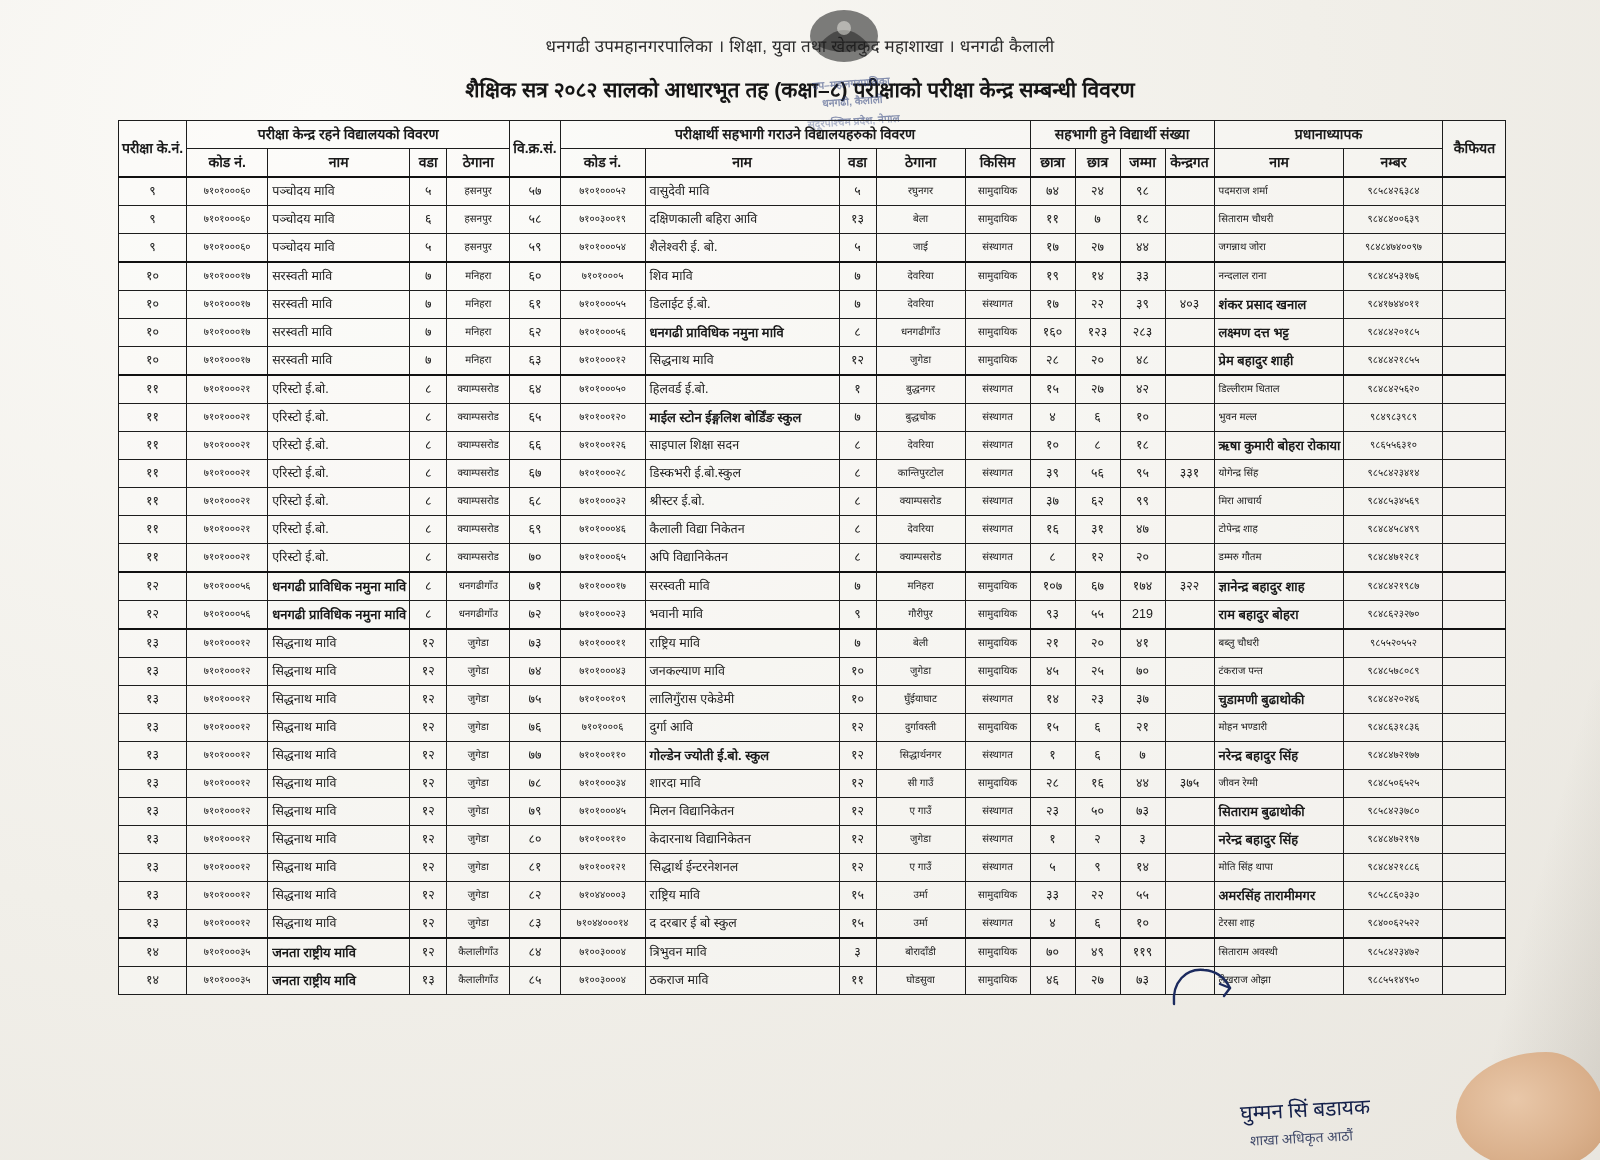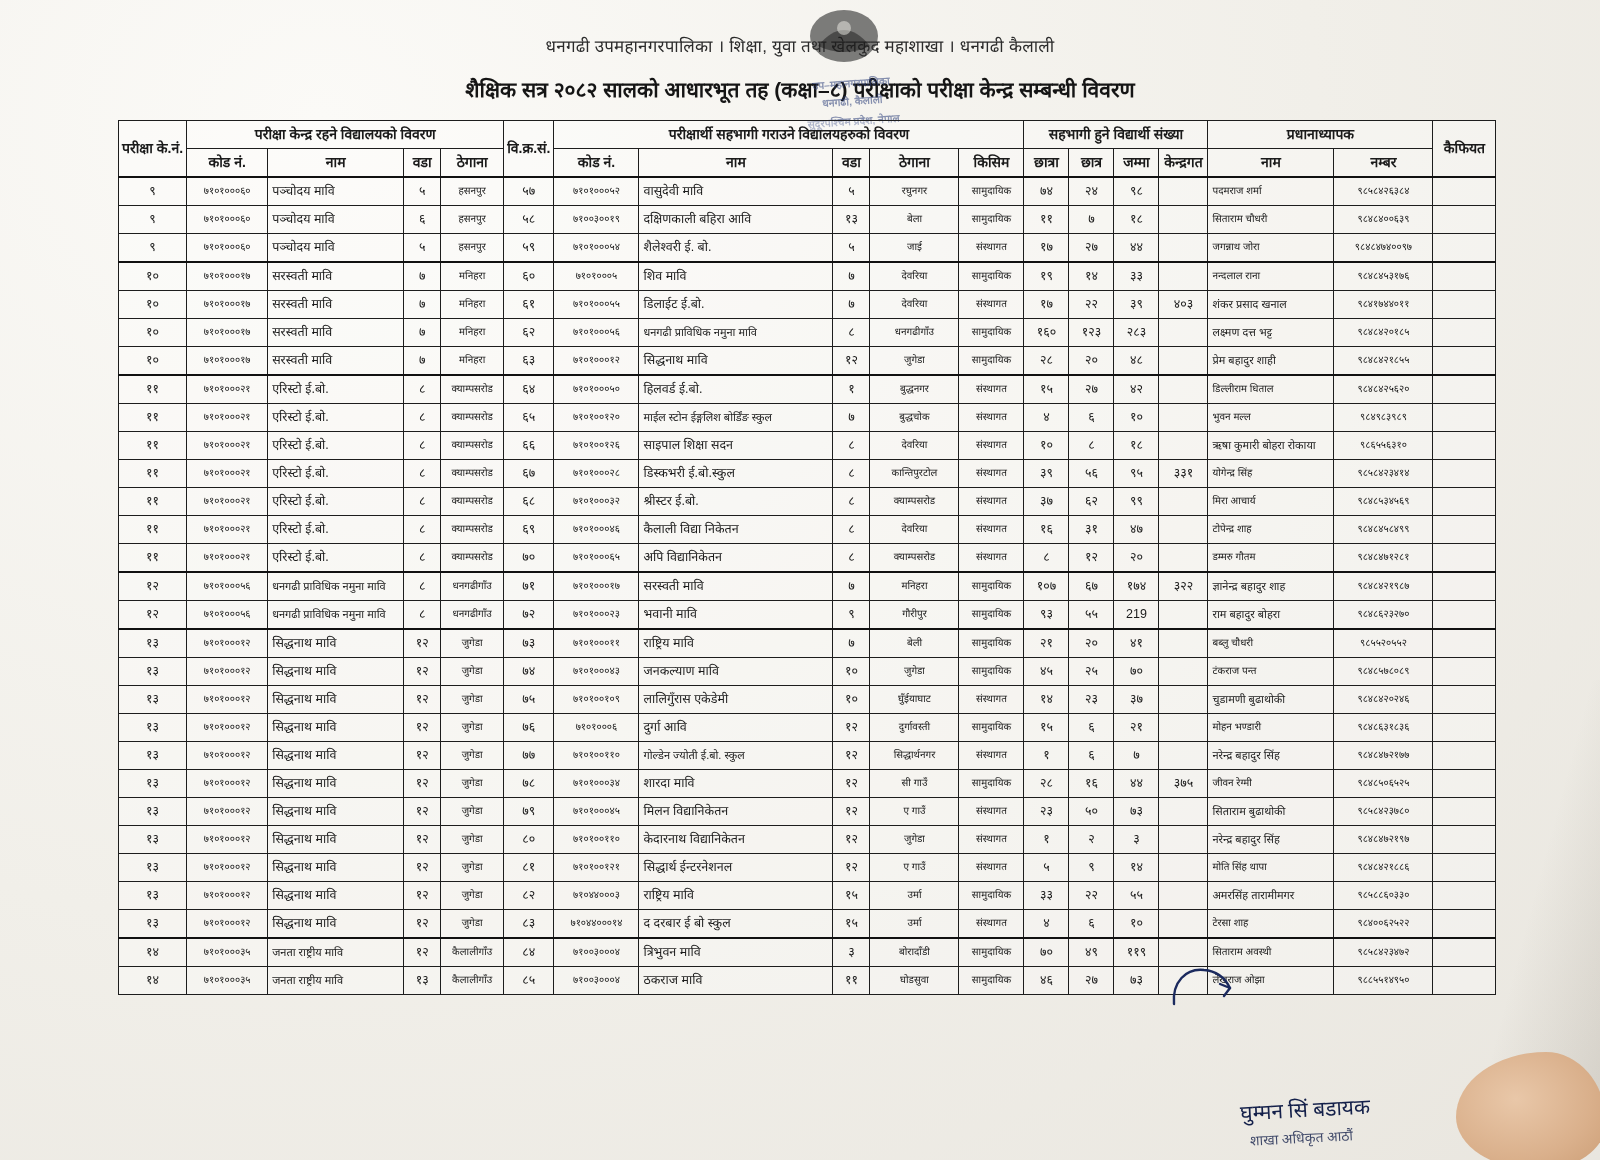--- a/index.html
+++ b/index.html
@@ -62,21 +62,21 @@
     padding:1px 3px;
     text-align:center;
     vertical-align:middle;
     height:25px;
     line-height:1.05;
     white-space:nowrap;
   }
   th{font-weight:bold;font-size:14px;}
   td.name{text-align:left;padding-left:4px;}
   .thin{font-size:10px;}
-  .tiny{font-size:11px;}
+  .tiny{font-size:13px;font-weight:bold;}
   .grp-top td{border-top:2px solid #111;}
   .c-kendra{width:44px;}
   .c-code{width:74px;}
   .c-vname{width:128px;}
   .c-wada{width:30px;}
   .c-thegana{width:56px;}
   .c-sn{width:34px;}
   .c-pcode{width:78px;}
   .c-pname{width:186px;}
   .c-pwada{width:30px;}

